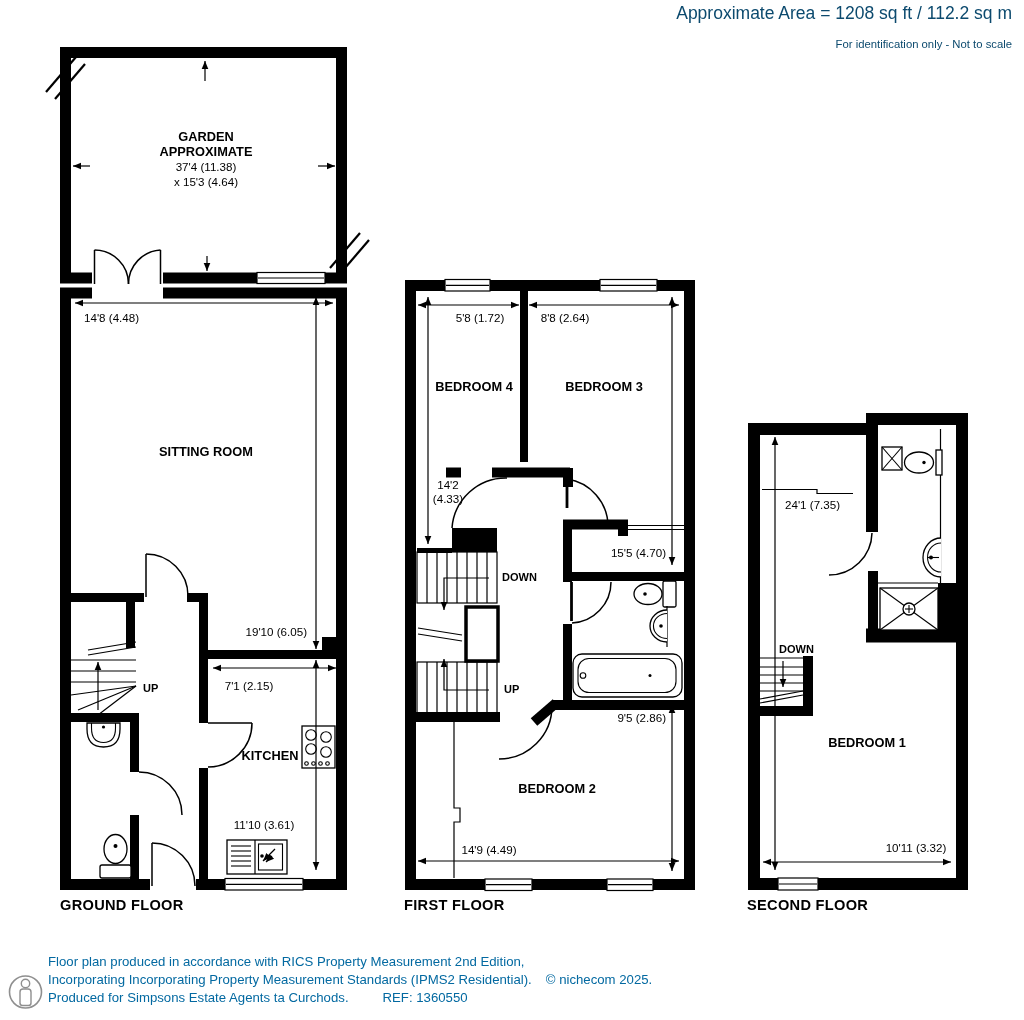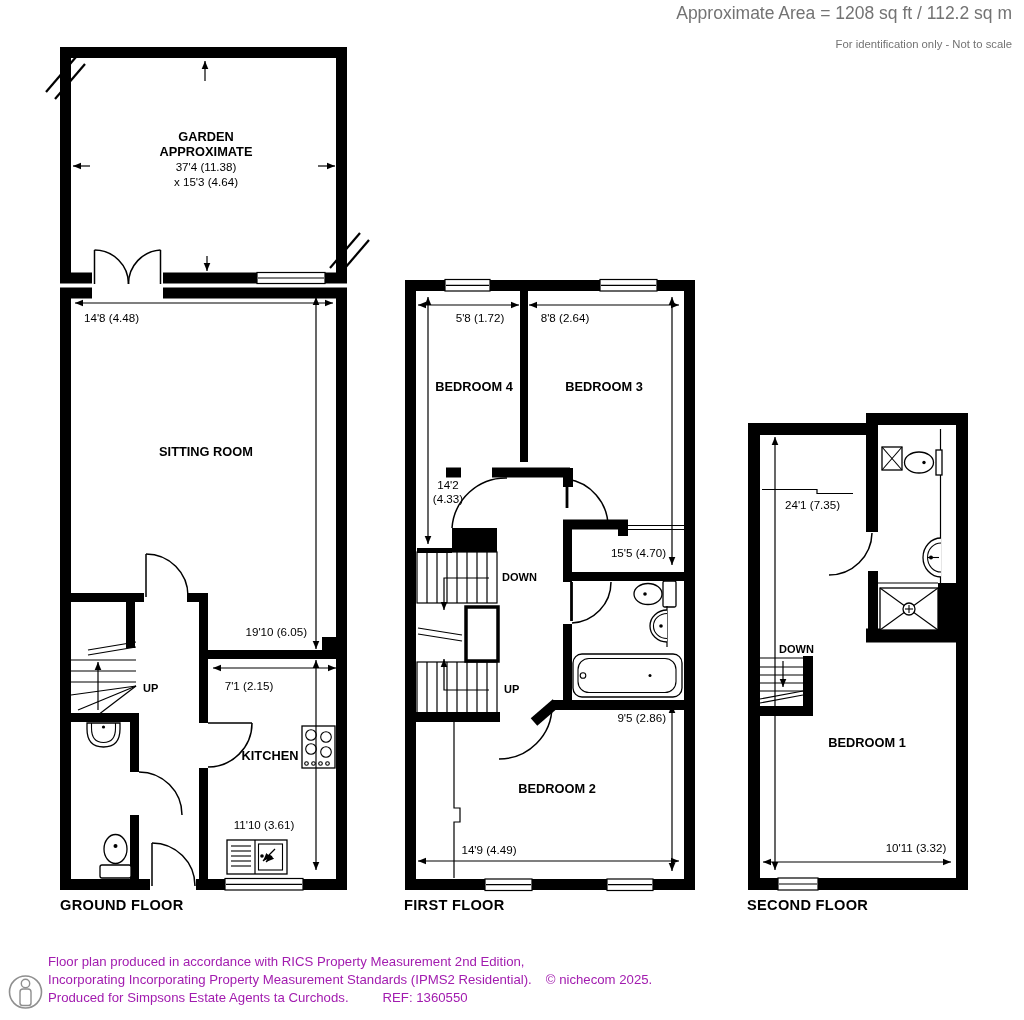--- a/index.html
+++ b/index.html
@@ -1,22 +1,22 @@
 <!DOCTYPE html>
 <html><head>
 <meta charset="utf-8">
 <style>
   html,body{margin:0;padding:0;background:#fff;}
   .page{position:relative;width:1024px;height:1020px;background:#fff;overflow:hidden;
         font-family:"Liberation Sans",sans-serif;}
   .page svg{position:absolute;left:0;top:0;}
-  .header{position:absolute;top:3px;right:12px;text-align:right;color:#737373;}
+  .header{position:absolute;top:3px;right:12px;text-align:right;color:#0c4a6e;}
   .header .area{font-size:17.5px;}
   .header .disclaimer{font-size:11.3px;margin-top:14px;}
-  .footer-text{position:absolute;left:48px;top:953px;color:#a21caf;font-size:13.2px;line-height:18px;white-space:nowrap;}
+  .footer-text{position:absolute;left:48px;top:953px;color:#0369a1;font-size:13.2px;line-height:18px;white-space:nowrap;}
   .g1{margin-left:14px;}
   .g2{margin-left:34px;}
   
   .t-room{font-family:"Liberation Sans",sans-serif;font-weight:bold;font-size:12.8px;fill:#000;}
   .t-dim{font-family:"Liberation Sans",sans-serif;font-size:11.6px;fill:#000;}
   .t-stair{font-family:"Liberation Sans",sans-serif;font-weight:bold;font-size:11px;fill:#000;}
   .t-floor{font-family:"Liberation Sans",sans-serif;font-weight:bold;font-size:14.6px;fill:#000;letter-spacing:.3px;}
   .w5{fill:none;stroke:#000;stroke-width:5;}
   .w8{fill:none;stroke:#000;stroke-width:8;}
   .w9{fill:none;stroke:#000;stroke-width:9;}

